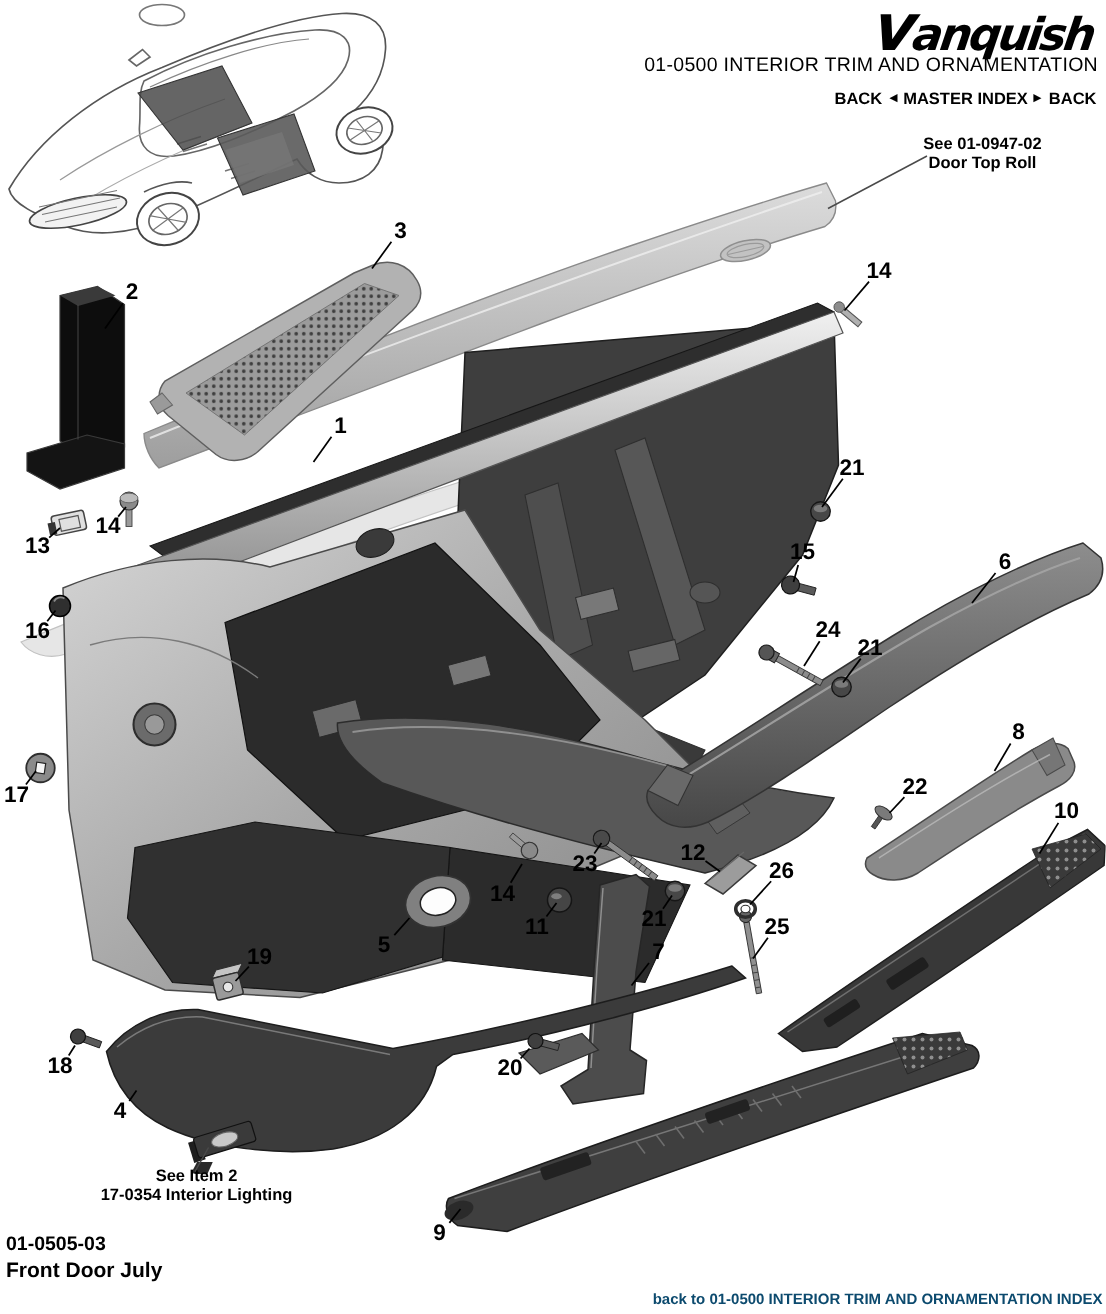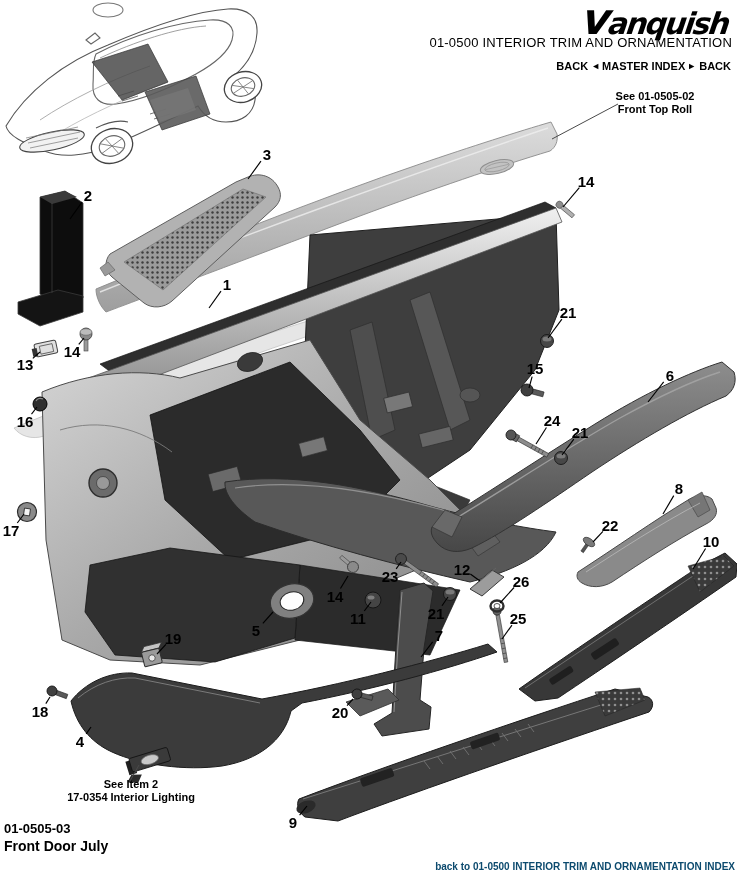--- a/index.html
+++ b/index.html
@@ -389,22 +389,22 @@
     <span class="arr">◄</span>
   </a>
   <a>MASTER INDEX</a>
   <a>
     <span class="arr">►</span>
     <span>BACK</span>
   </a>
 </nav>
 
 <div class="note" id="note-door-top-roll">
-  <div>See 01-0505-02</div>
-  <div>Front Top Roll</div>
+  <div>See 01-0947-02</div>
+  <div>Door Top Roll</div>
 </div>
 <div class="note" id="note-interior-lighting">
   <div>See Item 2</div>
   <div>17-0354 Interior Lighting</div>
 </div>
 
 <div class="doc-number">01-0505-03</div>
 <div class="doc-title">Front Door July</div>
 <div class="doc-date">July 2012</div>
 <a class="back-index">back to 01-0500 INTERIOR TRIM AND ORNAMENTATION INDEX</a>

